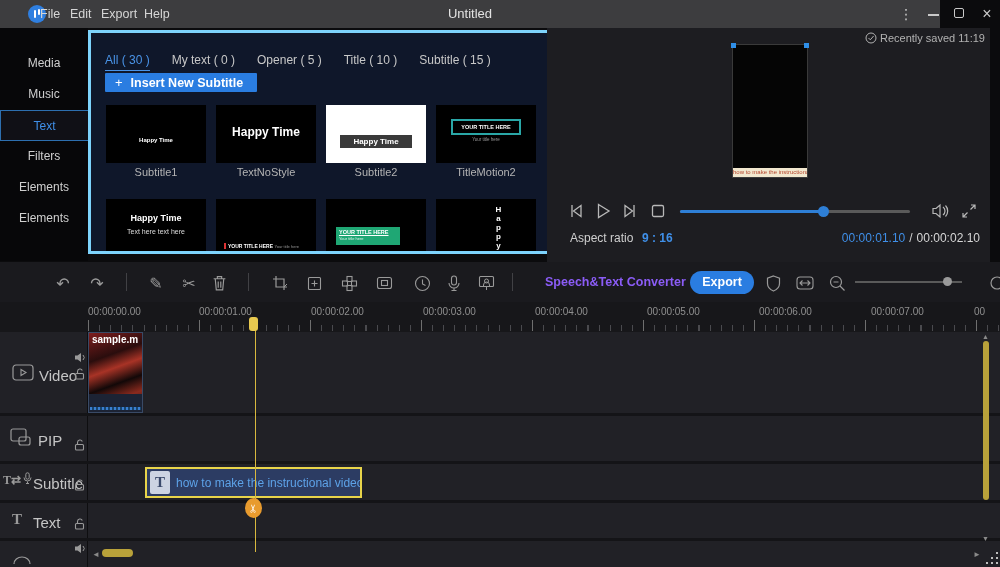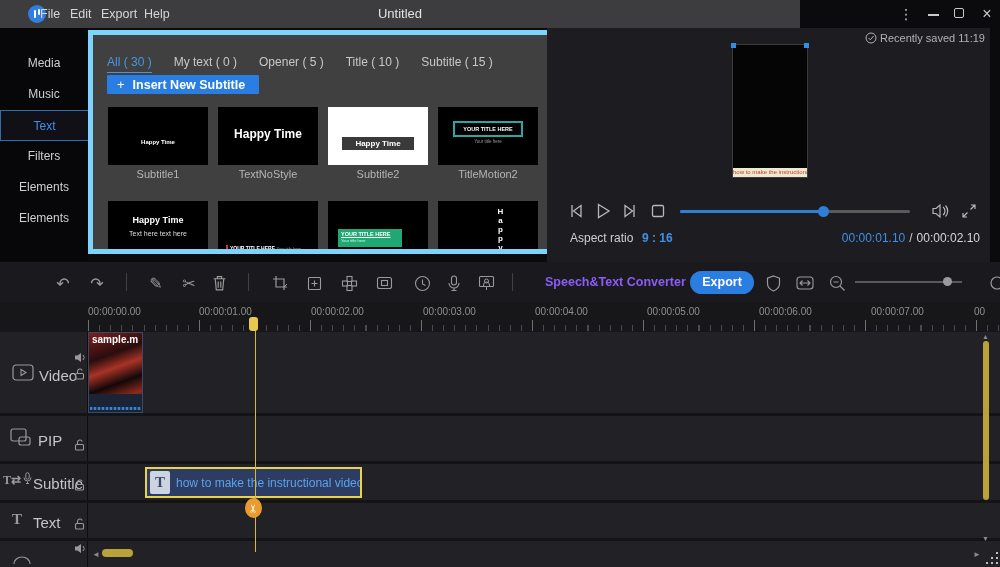--- a/index.html
+++ b/index.html
@@ -1,39 +1,39 @@
 <!DOCTYPE html>
 <html><head>
 <meta charset="utf-8">
 <style>
   * { margin:0; padding:0; box-sizing:border-box; }
   html,body { background:#000; }
   body { font-family:"Liberation Sans", sans-serif; }
   .app { position:relative; width:1000px; height:567px; background:#0b0b0d; overflow:hidden; color:#ccc; }
 
   
-  .titlebar { position:absolute; left:0; top:0; width:800px; height:28px; background:#3d3d3f; }
+  .titlebar { position:absolute; left:0; top:0; width:940px; height:28px; background:#3d3d3f; }
   .logo { position:absolute; left:28px; top:5px; width:18px; height:18px; border-radius:50%; background:#2f7fe0; }
   .logo i { position:absolute; background:#fff; width:2px; border-radius:1px; }
   .logo i.b1 { left:6px; top:5px; height:8px; }
   .logo i.b2 { left:10px; top:4px; height:6px; }
   .menu { position:absolute; top:0; height:28px; line-height:28px; font-size:12.5px; color:#d6d6d6; cursor:default; }
   .win-title { position:absolute; left:0; right:0; top:0; text-align:center; height:28px; line-height:28px; font-size:13px; color:#e2e2e2; }
   .winbtn { position:absolute; top:0; height:28px; line-height:28px; color:#c9c9c9; text-align:center; font-size:14px; }
   .min-glyph { position:absolute; left:4px; top:14px; width:11px; height:1.5px; background:#c9c9c9; }
   .max-glyph { position:absolute; left:4px; top:8px; width:10px; height:10px; border:1.5px solid #c9c9c9; border-radius:2px; }
 
   
   .sidebar { position:absolute; left:0; top:28px; width:88px; height:233px; background:#070709; }
   .side-item { height:31px; line-height:31px; text-align:center; font-size:12px; color:#cfcfcf; }
   .side-item.active { color:#3f8fe8; background:#101016; border:1px solid #2d6faf; border-right:none; }
   .sidebar-stack { padding-top:20px; }
 
   
-  .text-panel { position:absolute; left:88px; top:30px; width:469px; height:224px; background:#404040; border:5px solid #7dd3fc; overflow:hidden; }
+  .text-panel { position:absolute; left:88px; top:30px; width:469px; height:224px; background:#0f172a; border:3px solid #7dd3fc; overflow:hidden; }
   .tabs { position:absolute; left:14px; top:20px; display:flex; gap:22px; font-size:12px; color:#c8c8c8; white-space:nowrap; }
   .tab { padding-bottom:3px; }
   .tab.active { color:#4a94e8; border-bottom:1px solid #4a94e8; }
   .insert-btn { position:absolute; left:14px; top:40px; height:19px; padding:0 14px 0 10px; background:#2a7de1; border-radius:1px; color:#fff; font-size:12.5px; font-weight:bold; line-height:19px; }
   .insert-btn .plus { font-weight:normal; margin-right:8px; font-size:13px; }
   .tpl-card { position:absolute; width:100px; }
   .thumb { width:100px; height:58px; background:#000; position:relative; overflow:hidden; }
   .tpl-name { margin-top:3px; text-align:center; font-size:11px; color:#b4b4b4; }
   .t-small-center { position:absolute; left:0; right:0; top:32px; text-align:center; color:#fff; font-size:6px; font-weight:bold; }
   .t-large { position:absolute; left:0; right:0; top:20px; text-align:center; color:#fff; font-size:12px; font-weight:bold; }

